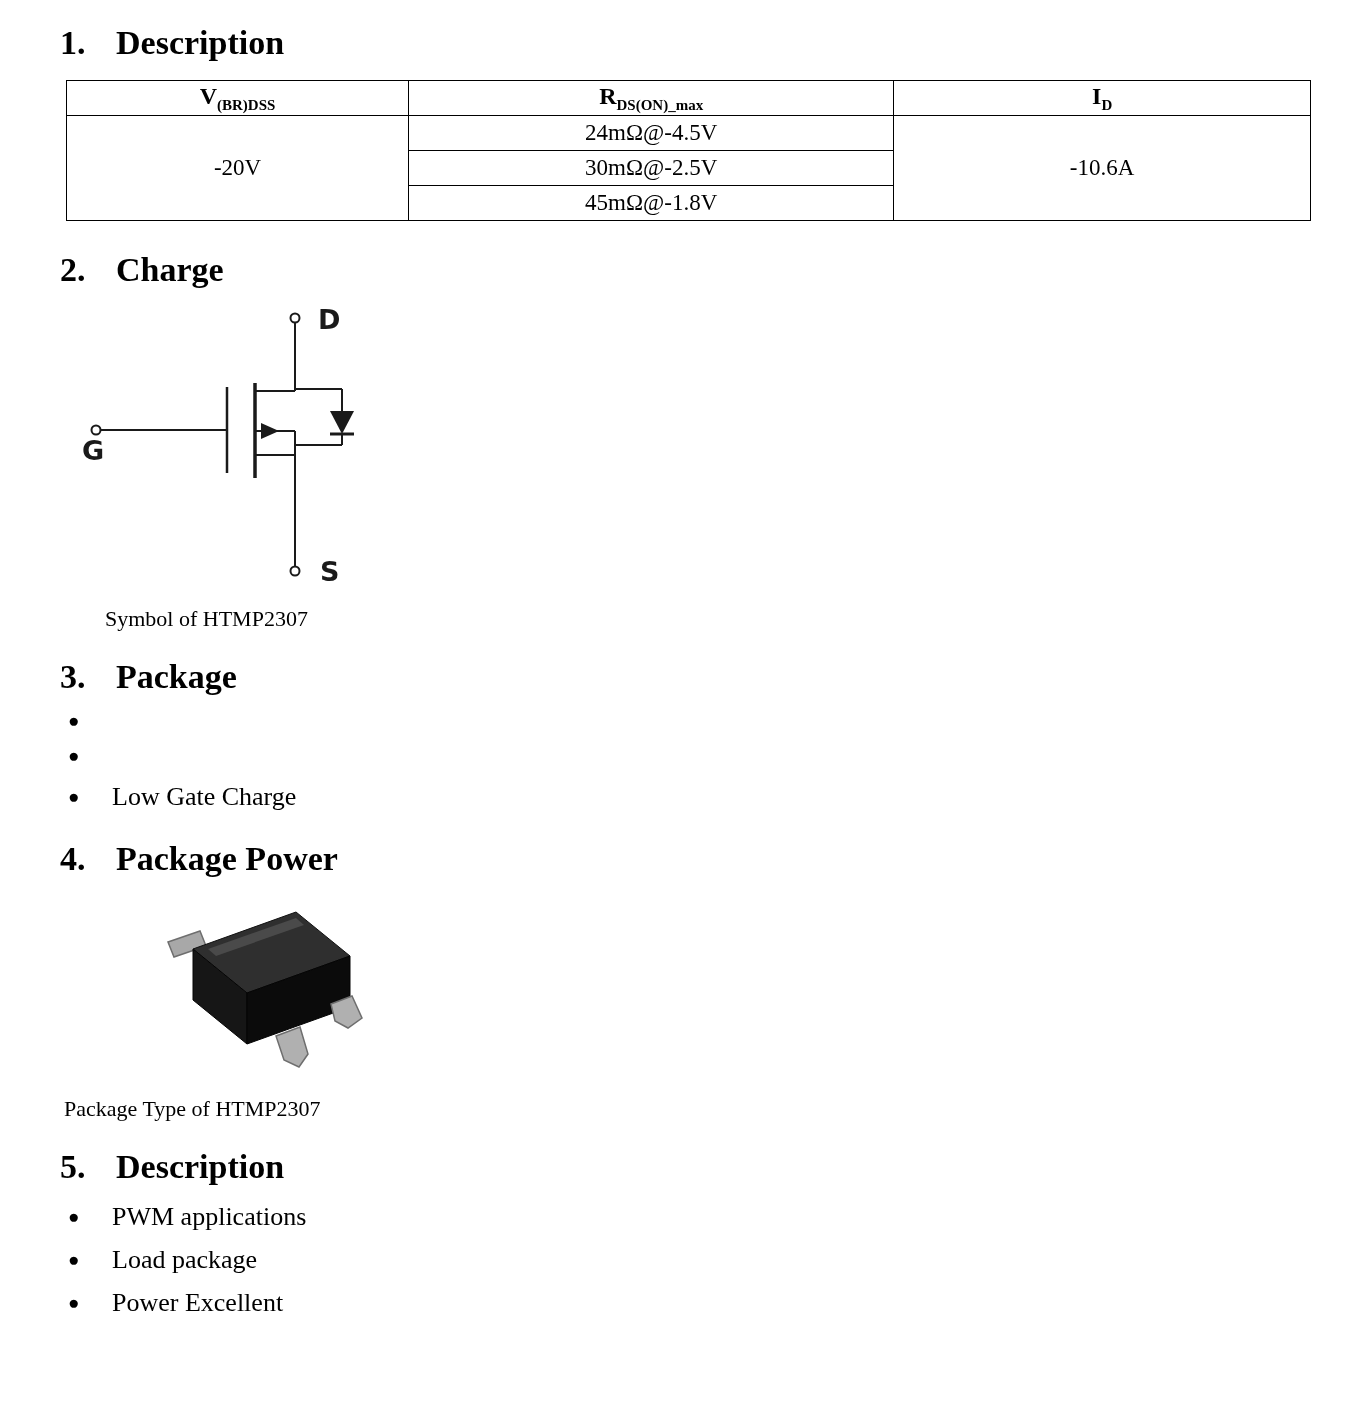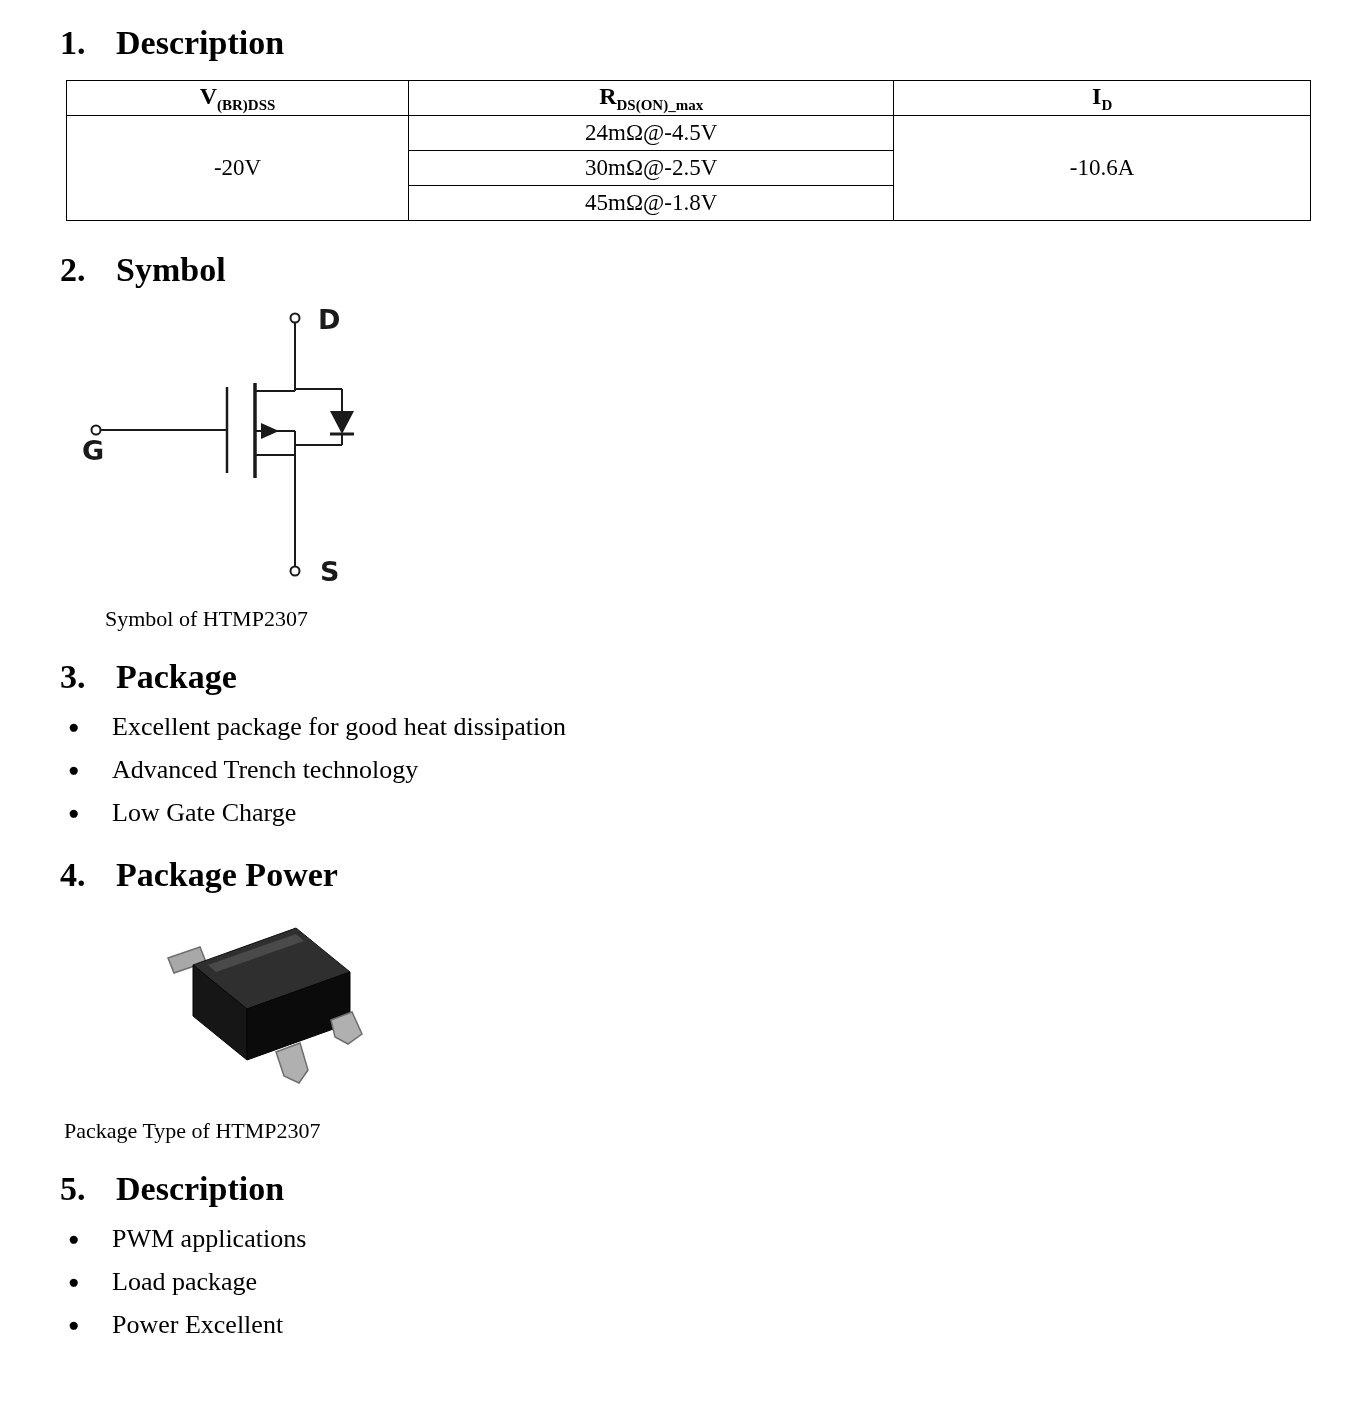--- a/index.html
+++ b/index.html
@@ -50,21 +50,21 @@
 
   .symbol-wrap { margin: 6px 0 0 20px; }
   .svg-label {
     font-family: "DejaVu Sans", "Liberation Sans", sans-serif;
     font-weight: 700;
     font-size: 27px;
     fill: #1a1a1a;
   }
   .caption { font-size: 22px; }
   .cap-symbol { margin: 4px 0 0 45px; }
-  .cap-package { margin: 14px 0 0 4px; }
+  .cap-package { margin: 8px 0 0 4px; }
 
   ul.bullets { list-style: none; margin: 0; padding: 0; }
   ul.bullets li {
     display: flex;
     align-items: baseline;
     font-size: 26px;
     margin: 0 0 13px 0;
   }
   ul.bullets .bullet {
     flex: 0 0 52px;
@@ -110,21 +110,21 @@
         <td>30mΩ@-2.5V</td>
       </tr>
       <tr>
         <td>45mΩ@-1.8V</td>
       </tr>
     </tbody>
   </table>
 
   <h2 class="heading h-sym">
     <span class="h-num">2.</span>
-    <span class="h-title">Symbol</span>
+    <span class="h-title">Charge</span>
   </h2>
 
   <div class="symbol-wrap">
     <svg width="310" height="295" viewBox="0 0 310 295">
 
       <circle cx="215" cy="15" r="4.5" fill="#fff" stroke="#1a1a1a" stroke-width="2"></circle>
       <text x="238" y="26" class="svg-label">D</text>
       <line x1="215" y1="19" x2="215" y2="88" stroke="#1a1a1a" stroke-width="2"></line>
 
       <line x1="175" y1="88" x2="215" y2="88" stroke="#1a1a1a" stroke-width="2"></line>
@@ -155,25 +155,23 @@
   <div class="caption cap-symbol">Symbol of HTMP2307</div>
 
   <h2 class="heading h-feat">
     <span class="h-num">3.</span>
     <span class="h-title">Package</span>
   </h2>
 
   <ul class="bullets">
     <li>
       <span class="bullet">●</span>
-      <span>Excellent package for good heat dissipation</span>
-    </li>
-    <li>
-      <span class="bullet">●</span>
-      <span>Advanced Trench technology</span>
+    </li>
+    <li>
+      <span class="bullet">●</span>
     </li>
     <li>
       <span class="bullet">●</span>
       <span>Low Gate Charge</span>
     </li>
   </ul>
 
   <h2 class="heading h-pkg">
     <span class="h-num">4.</span>
     <span class="h-title">Package Power</span>

